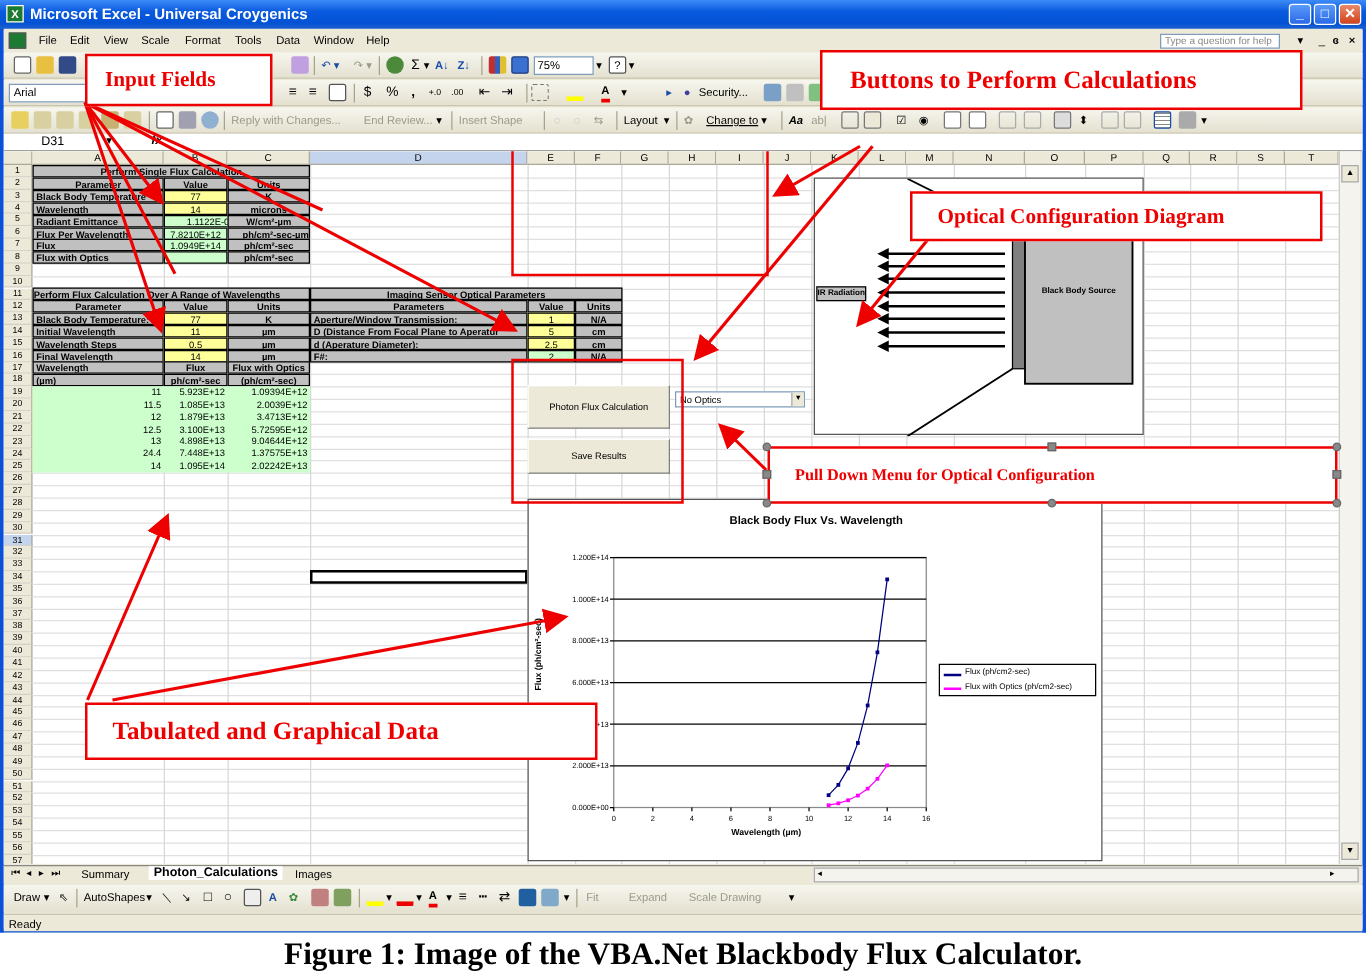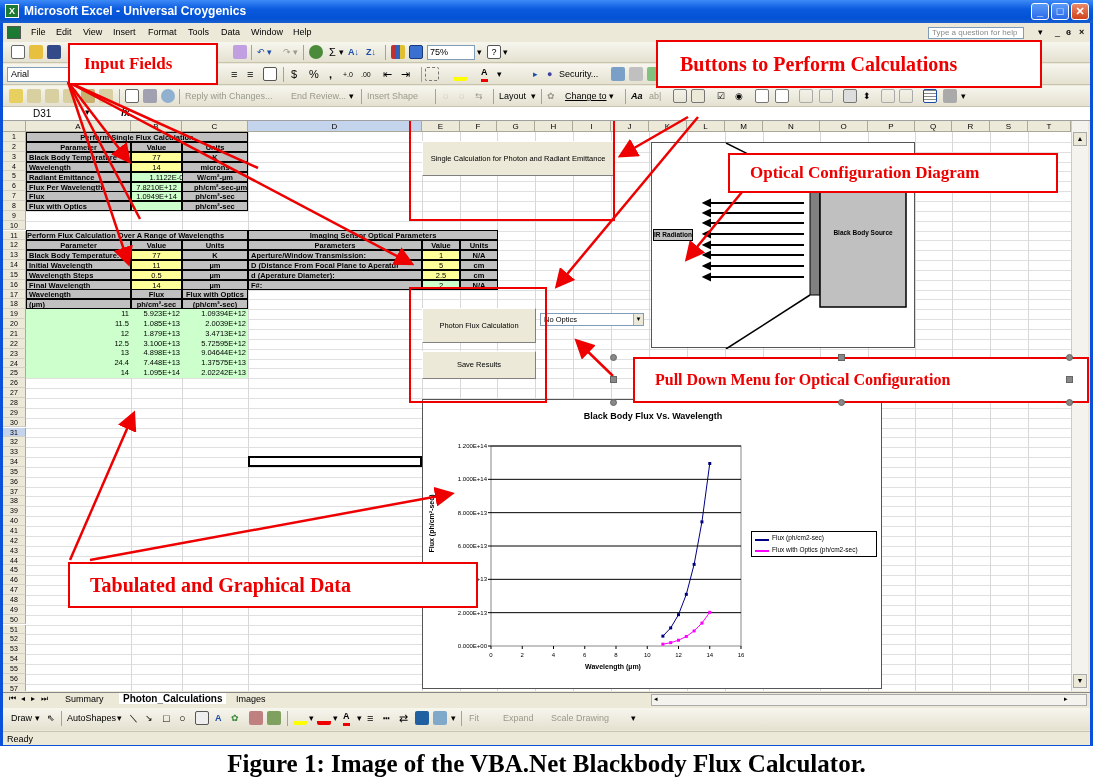--- a/index.html
+++ b/index.html
@@ -72,21 +72,21 @@
   <div class="wbtn close" style="left:1071px">
       <span>✕</span>
     </div>
 </div>
 
 <div id="menubar">
   <div class="abs" style="left:4px;top:2px;width:14px;height:13px;background:#1d7a33;border:1px solid #555;"></div>
   <span class="mi" style="left:28px">File</span>
   <span class="mi" style="left:53px">Edit</span>
   <span class="mi" style="left:80px">View</span>
-  <span class="mi" style="left:110px">Insert</span>
+  <span class="mi" style="left:110px">Scale</span>
   <span class="mi" style="left:145px">Format</span>
   <span class="mi" style="left:185px">Tools</span>
   <span class="mi" style="left:218px">Data</span>
   <span class="mi" style="left:248px">Window</span>
   <span class="mi" style="left:290px">Help</span>
   <div class="helpbox" style="left:925px">Type a question for help</div>
   <span class="mi" style="left:1035px;font-size:9px">▾</span>
   <span class="mi" style="left:1052px">_</span>
   <span class="mi" style="left:1063px;font-weight:bold">ɞ</span>
   <span class="mi" style="left:1076px;font-weight:bold">×</span>
@@ -444,21 +444,20 @@
       <div class="cell lblcell" style="left: 245px; top: 148.7px; width: 174px; height: 10px;">d (Aperature Diameter):</div>
       <div class="cell yel" style="left: 419px; top: 148.7px; width: 38px; height: 10px;">2.5</div>
       <div class="cell unitcell" style="left: 457px; top: 148.7px; width: 38px; height: 10px;">cm</div>
       <div class="cell lblcell" style="left: 245px; top: 158.55px; width: 174px; height: 10px;">F#:</div>
       <div class="cell grn" style="left: 419px; top: 158.55px; width: 38px; height: 10px;">2</div>
       <div class="cell unitcell" style="left: 457px; top: 158.55px; width: 38px; height: 10px;">N/A</div>
     </div>
 
   <div class="abs" style="left:245px;top:335px;width:174px;height:11px;border:2px solid #000"></div>
 
-  <div class="xlbtn" style="left:419px;top:20px;width:192px;height:35px;line-height:33px">Single Calculation for Photon and Radiant Emittance</div>
   <div class="xlbtn" style="left:419px;top:187px;width:114px;height:35px;line-height:33px">Photon Flux Calculation</div>
   <div class="xlbtn" style="left:419px;top:230px;width:114px;height:28px;line-height:26px">Save Results</div>
 
   <div class="combo" style="left:537px;top:192px;width:104px;height:13px">
     <span>No Optics</span>
     <span class="arr">▼</span>
   </div>
 
   <div class="abs" style="left:648px;top:21px;width:264px;height:206px;background:#fff;border:1px solid #555">
     <svg width="264" height="206" style="position:absolute;left:0;top:0">
@@ -638,21 +637,21 @@
       <line x1="698" y1="117" x2="558" y2="285" marker-end="url(#ah)"></line>
       <line x1="742" y1="192" x2="688" y2="258" marker-end="url(#ah)"></line>
       <line x1="613" y1="376" x2="578" y2="342" marker-end="url(#ah)"></line>
       <line x1="70" y1="560" x2="133" y2="415" marker-end="url(#ah)"></line>
       <line x1="90" y1="560" x2="450" y2="494" marker-end="url(#ah)"></line>
     </g>
   </svg>
   <div class="ann" style="left:68px;top:43px;width:150px;height:42px;font-size:17px;line-height:38px">Input Fields</div>
   <div class="ann" style="left:656px;top:40px;width:386px;height:48px;font-size:20px;line-height:44px;padding-left:22px">Buttons to Perform Calculations</div>
   <div class="ann" style="left:728px;top:153px;width:330px;height:40px;font-size:17px;line-height:36px;padding-left:20px">Optical Configuration Diagram</div>
-  <div class="ann" style="left:633px;top:357px;width:456px;height:46px;font-size:16px;line-height:42px;padding-left:20px">Pull Down Menu for Optical Configuration</div>
+  <div class="ann" style="left:614px;top:357px;width:456px;height:46px;font-size:13px;line-height:42px;padding-left:20px">Pull Down Menu for Optical Configuration</div>
   <div class="ann" style="left:68px;top:562px;width:410px;height:46px;font-size:20px;line-height:42px;padding-left:20px">Tabulated and Graphical Data</div>
   <div class="handle r" style="left:610px;top:354px"></div>
   <div class="handle" style="left:610px;top:376px"></div>
   <div class="handle r" style="left:610px;top:399px"></div>
   <div class="handle" style="left:838px;top:354px"></div>
   <div class="handle r" style="left:838px;top:399px"></div>
   <div class="handle r" style="left:1066px;top:354px"></div>
   <div class="handle" style="left:1066px;top:376px"></div>
   <div class="handle r" style="left:1066px;top:399px"></div>
 </div>

